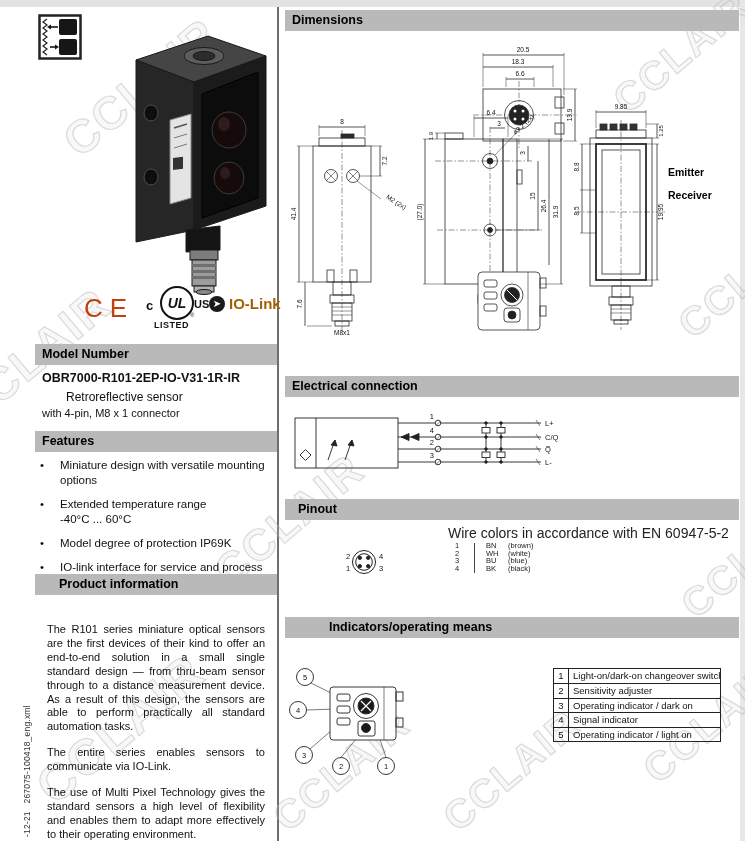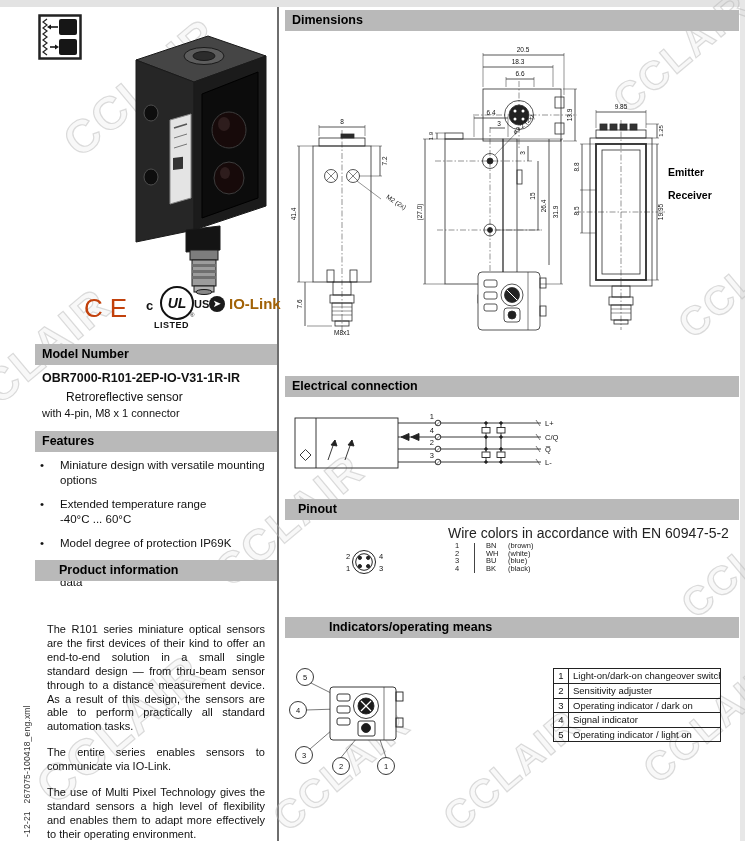--- a/index.html
+++ b/index.html
@@ -162,21 +162,21 @@
   <div class="feat-item">
     <span class="feat-bullet">•</span>
     <span class="feat-text">Model degree of protection IP69K</span>
   </div>
   <div class="feat-item">
     <span class="feat-bullet">•</span>
     <span class="feat-text">IO-link interface for service and process data</span>
   </div>
 </div>
 
-<div class="bar bar-left" style="top:560px;padding-left:24px;">Product information</div>
+<div class="bar bar-left" style="top:574px;padding-left:24px;">Product information</div>
 <div class="info">
   <p>The R101 series miniature optical sensors are the first devices of their kind to offer an end-to-end solution in a small single standard design — from thru-beam sensor through to a distance measurement device. As a result of this design, the sensors are able to perform practically all standard automation tasks.</p>
   <p>The entire series enables sensors to communicate via IO-Link.</p>
   <p>The use of Multi Pixel Technology gives the standard sensors a high level of flexibility and enables them to adapt more effectively to their operating environment.</p>
   <p>The DuraBeam laser sensors are durable and can be used in the same way as a standard sensor.</p>
 </div>
 
 <div class="sidetext">-12-21   267075-100418_eng.xml</div>
 
 <div class="bar bar-right" style="top:10px;">Dimensions</div>

